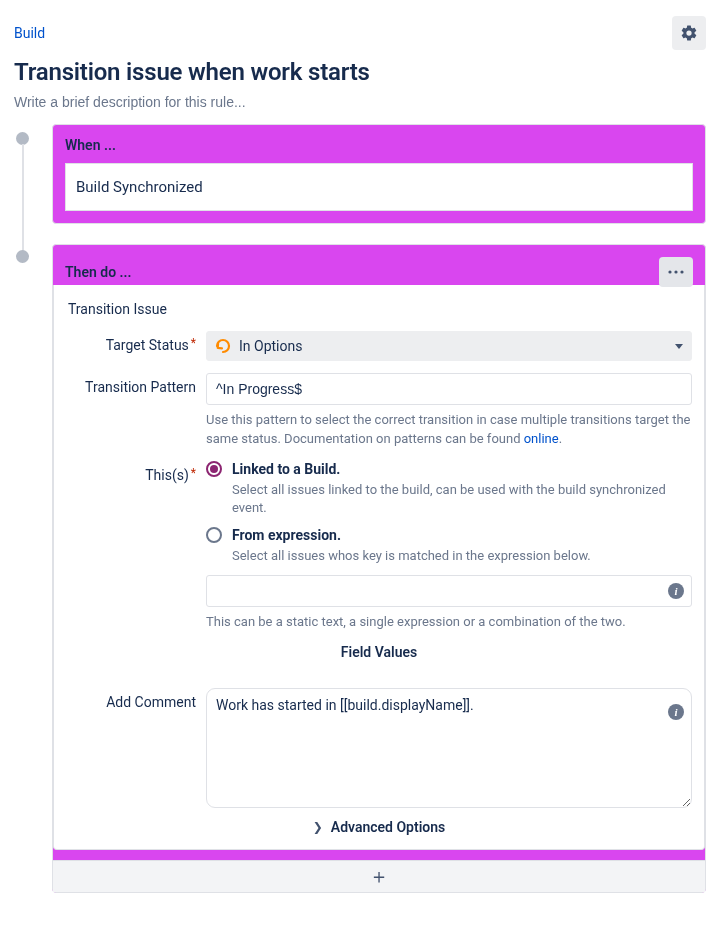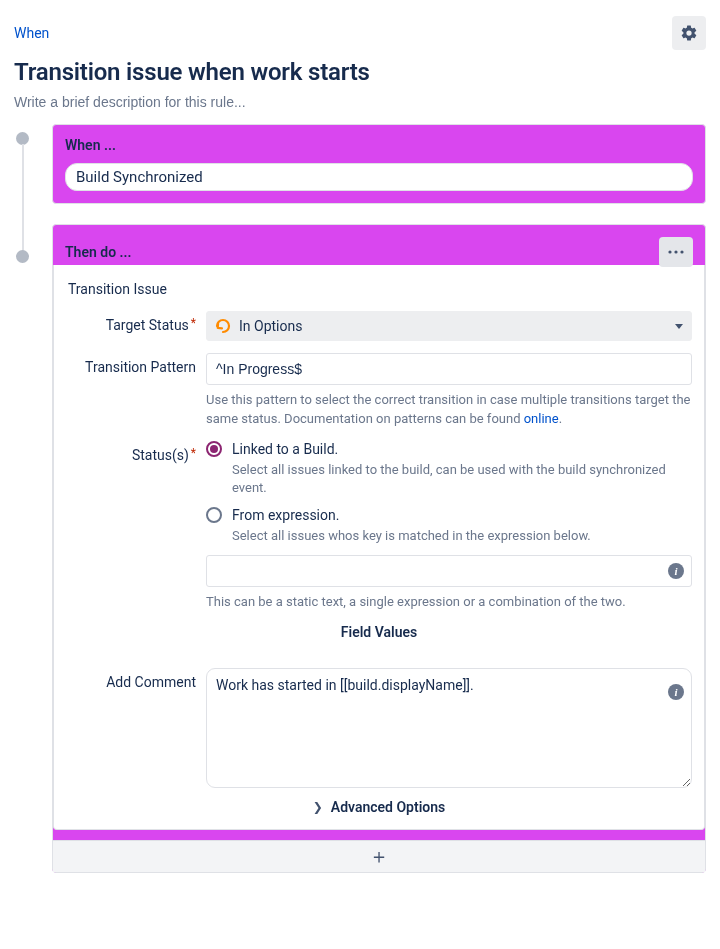--- a/index.html
+++ b/index.html
@@ -42,22 +42,22 @@
     padding:12px 12px 12px 12px; margin-bottom:20px;
   }
   .block-head { display:flex; justify-content:space-between; align-items:center; margin-bottom:10px; }
   .block-title { font-size:14px; font-weight:600; color:#172B4D; }
   .more-btn {
     width:34px; height:30px; border:none; border-radius:4px; background:#E4E6EA; cursor:pointer;
     display:flex; align-items:center; justify-content:center;
   }
 
   .field-box {
-    background:#fff; border:1px solid #DFE1E6; border-radius:12px;
-    padding:4px 10px; font-size:15px; color:#172B4D;
+    background:#fff; border:1px solid #DFE1E6; border-radius:0;
+    padding:14px 10px; font-size:15px; color:#172B4D;
   }
 
   
   .card {
     background:#fff; border:1px solid #DFE1E6; border-top:none; border-radius:0 0 4px 4px;
     padding:14px 12px 14px 12px; margin:-12px -12px 10px -12px;
   }
   .card-title { font-size:14px; font-weight:400; padding:2px 2px 14px 2px; }
 
   .form-row { display:flex; align-items:flex-start; margin-bottom:12px; }
@@ -86,21 +86,21 @@
 
   
   .radio-item { margin-bottom:10px; }
   .radio-line { display:flex; align-items:center; gap:10px; }
   .radio {
     width:16px; height:16px; border-radius:50%; border:2px solid #6B778C; flex:0 0 16px;
     display:inline-flex; align-items:center; justify-content:center; cursor:pointer; background:#fff;
   }
   .radio.selected { border-color:#8C2571; }
   .radio.selected::after { content:""; width:8px;height:8px;border-radius:50%; background:#8C2571; display:block;}
-  .radio-label { font-size:14px; color:#172B4D; }
+  .radio-label { font-size:14px; color:#172B4D;font-weight:bold; }
   .radio-help { font-size:13px; color:#6B778C; margin:4px 0 0 26px; line-height:1.4; }
 
   .expr-wrap { position:relative; margin-top:10px; }
   .info-badge {
     position:absolute; right:8px; top:50%; transform:translateY(-50%);
     width:16px;height:16px;border-radius:50%;background:#6B778C;color:#fff;font-size:11px;font-weight:700;
     display:flex;align-items:center;justify-content:center;font-style:italic;font-family:Georgia,serif;
   }
 
   .section-heading { text-align:center; font-weight:600; font-size:14px; margin:6px 0 28px; }
@@ -123,21 +123,21 @@
 
   svg { display:block; }
 </style>
 </head>
 <body>
 
 
 
 
 <div class="topbar">
-  <a href="#" class="bc-link">When</a>
+  <a href="#" class="bc-link">Build</a>
   <button class="gear-btn">
     <span>
       <svg width="18" height="18" viewBox="0 0 24 24" fill="none">
           <path d="M19.4 13a7.8 7.8 0 0 0 .07-1 7.8 7.8 0 0 0-.07-1l2.1-1.6a.5.5 0 0 0 .12-.65l-2-3.46a.5.5 0 0 0-.6-.22l-2.47 1a7.6 7.6 0 0 0-1.73-1l-.37-2.63A.5.5 0 0 0 14 2h-4a.5.5 0 0 0-.49.42L9.14 5a7.6 7.6 0 0 0-1.73 1l-2.47-1a.5.5 0 0 0-.6.22l-2 3.46a.5.5 0 0 0 .12.65L4.56 11a7.8 7.8 0 0 0-.07 1 7.8 7.8 0 0 0 .07 1l-2.1 1.6a.5.5 0 0 0-.12.65l2 3.46a.5.5 0 0 0 .6.22l2.47-1a7.6 7.6 0 0 0 1.73 1l.37 2.63A.5.5 0 0 0 10 22h4a.5.5 0 0 0 .49-.42l.37-2.63a7.6 7.6 0 0 0 1.73-1l2.47 1a.5.5 0 0 0 .6-.22l2-3.46a.5.5 0 0 0-.12-.65Zm-7.4 2.5A3.5 3.5 0 1 1 15.5 12 3.5 3.5 0 0 1 12 15.5Z" fill="#42526E"></path>
         </svg>
     </span>
   </button>
 </div>
 
 <h1 class="title">Transition issue when work starts</h1>
@@ -197,21 +197,21 @@
         <div class="form-label">Transition Pattern</div>
         <div class="form-ctrl">
           <input class="text-input" type="text" value="^In Progress$" style="">
           <div class="help">
             <span>Use this pattern to select the correct transition in case multiple transitions target the same status. Documentation on patterns can be found </span><a href="#">online</a><span>.</span>
           </div>
         </div>
       </div>
 
       <div class="form-row">
-        <div class="form-label req">Status(s)</div>
+        <div class="form-label req">This(s)</div>
         <div class="form-ctrl">
 
           <div class="radio-item">
             <div class="radio-line">
               <span class="radio selected"></span>
               <span class="radio-label">Linked to a Build.</span>
             </div>
             <div class="radio-help">Select all issues linked to the build, can be used with the build synchronized event.</div>
           </div>
 

